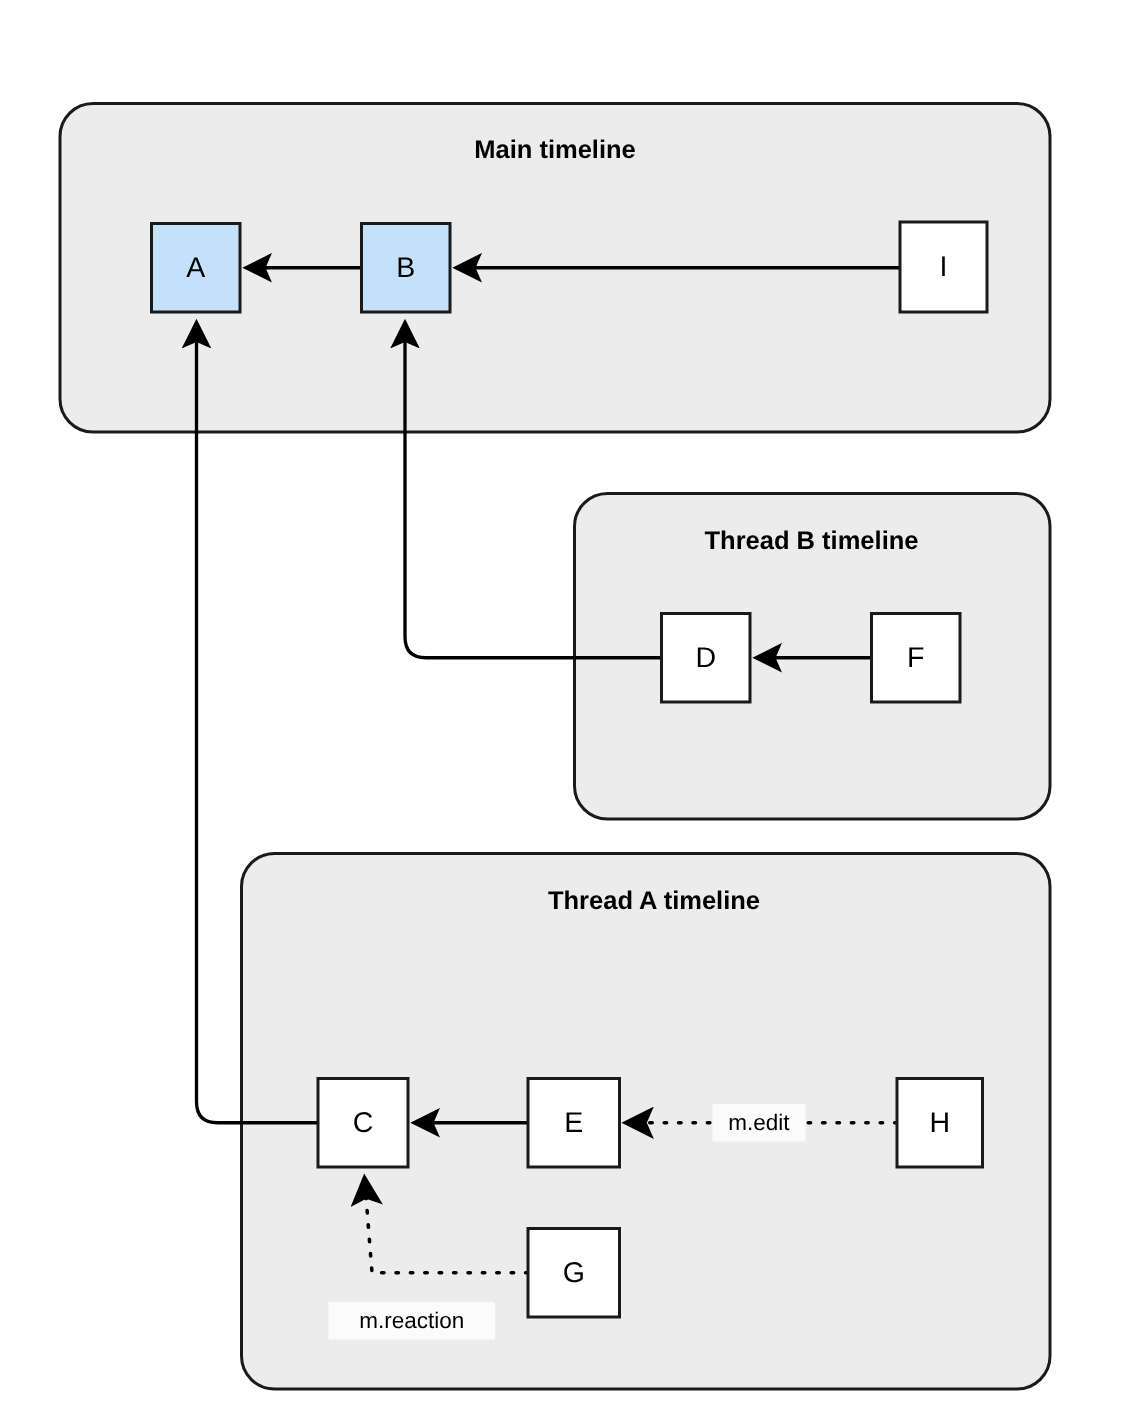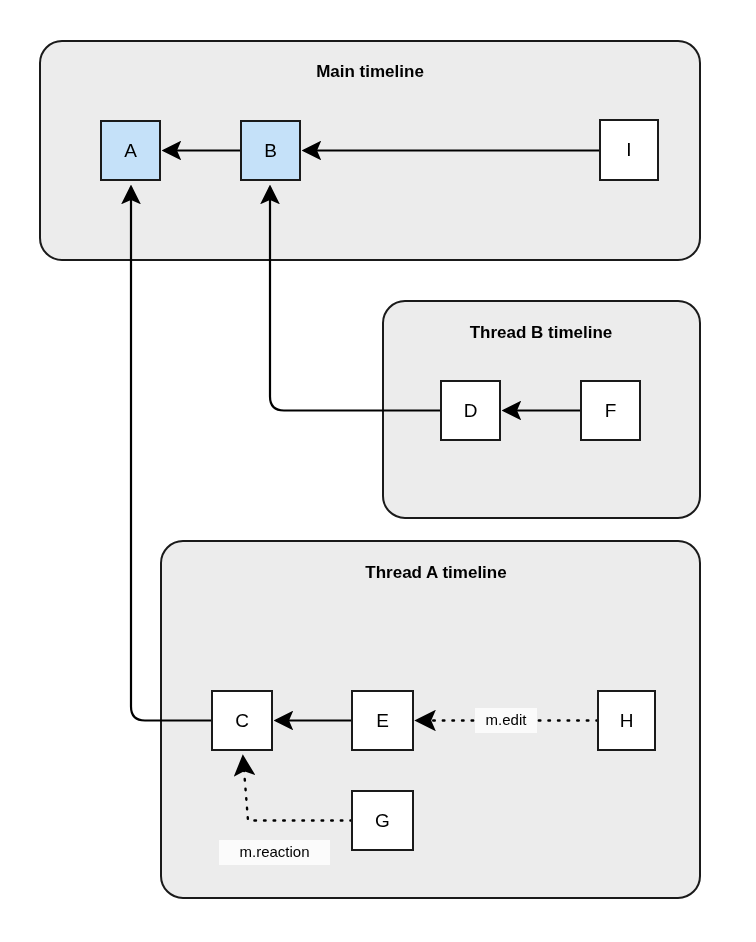--- a/index.html
+++ b/index.html
@@ -12,20 +12,21 @@
     height: 942px;
     font-family: "Liberation Sans", sans-serif;
     position: relative;
     overflow: hidden;
   }
   #diagram-root {
     position: absolute;
     inset: 0;
     width: 756px;
     height: 700px;
+    margin-top: 28px;
   }
   svg.diagram-svg {
     position: absolute;
     top: 0;
     left: 0;
     width: 756px;
     height: 942px;
     display: block;
   }
   .panel-title {

